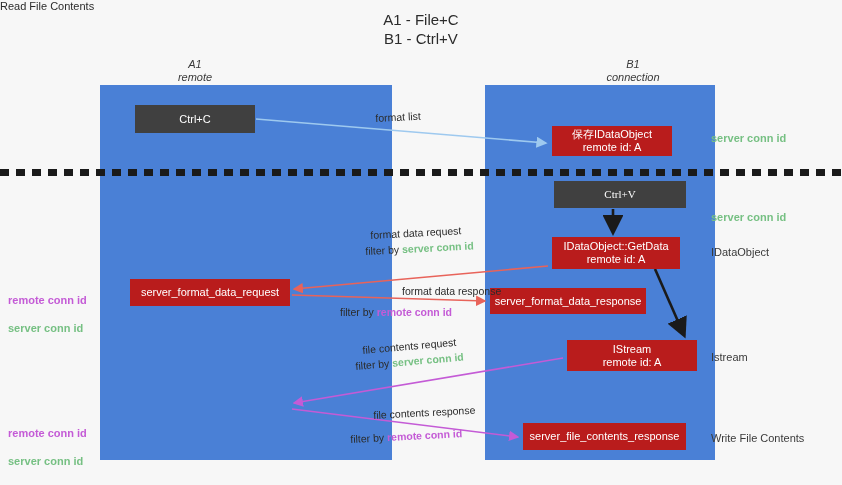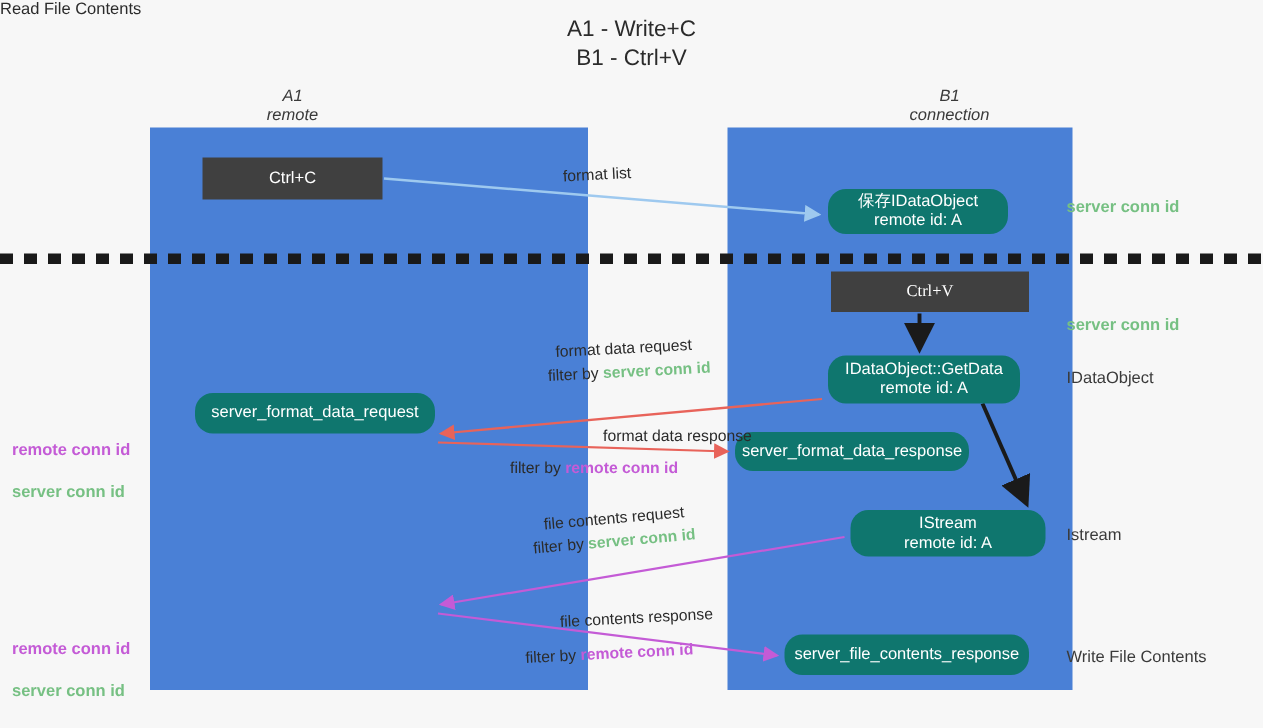--- a/index.html
+++ b/index.html
@@ -35,27 +35,27 @@
       #1a1a1a 0px,#1a1a1a 9px,transparent 9px,transparent 16px);
   }
 
   .node{
     position:absolute;box-sizing:border-box;
     display:flex;align-items:center;justify-content:center;
     text-align:center;color:#ffffff;font-size:11px;line-height:13px;
     white-space:pre-line;padding:2px 4px;
   }
   .node.green{background:#404040;}
-  .node.orange{background:#0f766e;border-radius:12px;}
+  .node.orange{background:#b91c1c;}
 
   #n-ctrlc{left:135px;top:105px;width:120px;height:28px;}
   #n-dataobj{left:552px;top:126px;width:120px;height:30px;}
   #n-ctrlv{left:554px;top:181px;width:132px;height:27px;font-family:Liberation Serif, serif;}
   #n-getdata{left:552px;top:237px;width:128px;height:32px;}
-  #n-fmtreq{left:130px;top:262px;width:160px;height:27px;}
+  #n-fmtreq{left:130px;top:279px;width:160px;height:27px;}
   #n-fmtresp{left:490px;top:288px;width:156px;height:26px;}
   #n-istream{left:567px;top:340px;width:130px;height:31px;}
   #n-filereq{left:130px;top:392px;width:160px;height:26px;}
   #n-fileresp{left:523px;top:423px;width:163px;height:27px;}
 
   .sidelbl{
     position:absolute;font-size:11px;line-height:14px;white-space:pre-line;
   }
   .sidelbl.green{color:#76c083;font-weight:bold;}
   .sidelbl.plain{color:#3a3a3a;}
@@ -85,21 +85,21 @@
   #al-fcreq{left:362px;top:344px;transform:rotate(-5deg);}
   #al-fcreq2{left:355px;top:360px;transform:rotate(-5deg);}
   #al-fcresp{left:373px;top:409px;transform:rotate(-3deg);}
   #al-fcresp2{left:350px;top:433px;transform:rotate(-3deg);}
 </style>
 </head>
 <body>
 
 <div id="stage">
 
-  <div class="title">A1 - Write+C
+  <div class="title">A1 - File+C
 B1 - Ctrl+V</div>
 
   <div class="colhead a">A1
 remote</div>
   <div class="colhead b">B1
 connection</div>
 
   <div class="column" id="col-a"></div>
   <div class="column" id="col-b"></div>
 

